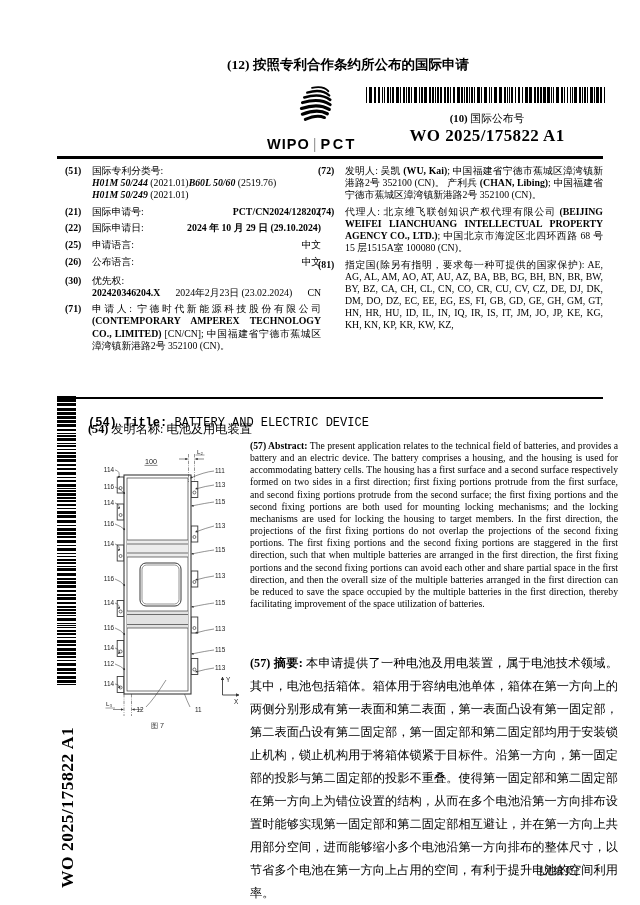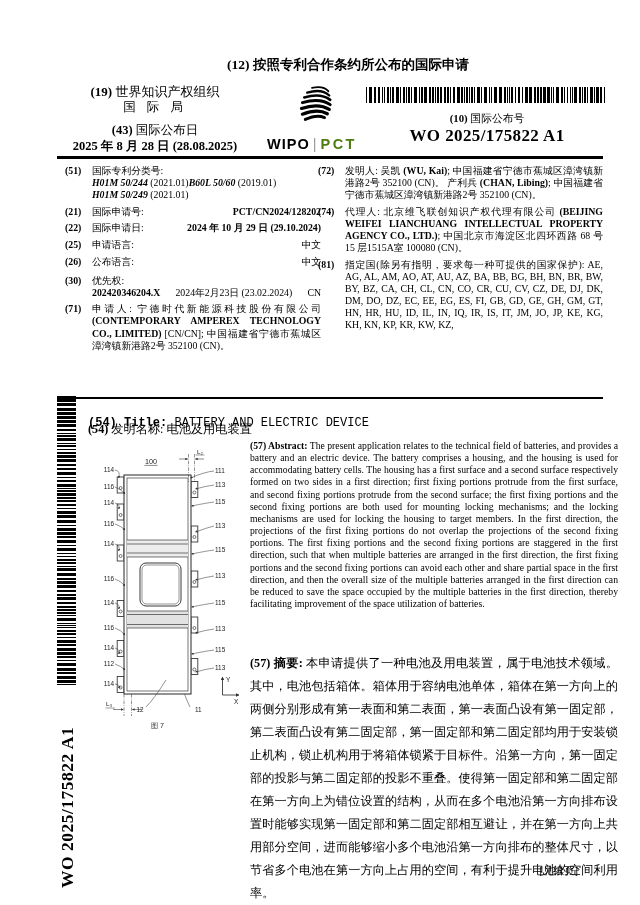--- a/index.html
+++ b/index.html
@@ -21,21 +21,21 @@
   
   #hdr-left{left:40px;top:84px;width:230px;}
   #hdr-left .l1{font-size:13px;line-height:16px;}
   #hdr-left .l2{font-size:12.5px;line-height:15px;letter-spacing:4px;}
   #hdr-left .l3{font-size:12.5px;line-height:15px;margin-top:8px;}
   #hdr-left .l4{font-size:12.5px;line-height:16px;font-weight:bold;}
   #logo-block{left:256px;top:84px;width:112px;}
   #logo-text{font-family:"Liberation Sans",sans-serif;font-size:14.5px;font-weight:bold;
              letter-spacing:1px;margin-top:2px;}
   #logo-text .sep{color:#999;font-weight:normal;padding:0 3px;}
-  #logo-text .pct{color:#4d7c0f;letter-spacing:2.5px;}
+  #logo-text .pct{color:#000000;letter-spacing:2.5px;}
   #hdr-right{left:366px;top:87px;width:242px;}
   #pubnum-label{font-size:10.8px;margin-top:5px;}
   #pubnum-value{font-size:17px;font-weight:bold;letter-spacing:.4px;line-height:19px;}
   
   #title-en{left:88px;top:416px;width:512px;font-size:12px;font-family:Liberation Mono, monospace;}
   #title-zh{left:88px;top:421px;width:512px;font-size:12.2px;}
   #abs-en{left:250px;top:440px;width:368px;font-size:9.7px;line-height:12.15px;}
   #abs-zh{left:250px;top:652px;width:368px;font-size:12.2px;line-height:23px;}
   
   #pubnum-vert{left:57px;top:888px;width:196px;font-weight:bold;font-size:17.5px;
@@ -50,32 +50,20 @@
 </head>
 <body>
 
 <div id="page">
 
   <div class="abs ctr" style="left:0;top:56px;width:640px;font-size:13.5px;font-weight:bold;padding-left:28px;">
     <span>(12)</span>
     <span>按照专利合作条约所公布的国际申请</span>
   </div>
 
-  <div class="abs ctr" id="hdr-left">
-    <div class="l1">
-      <span class="b">(19)</span>
-      <span>世界知识产权组织</span>
-    </div>
-    <div class="l2">国 际 局</div>
-    <div class="l3">
-      <span class="b">(43)</span>
-      <span>国际公布日</span>
-    </div>
-    <div class="l4">2025 年 8 月 28 日 (28.08.2025)</div>
-  </div>
 
   <div class="abs ctr" id="logo-block">
     <svg width="56" height="46" viewBox="0 0 56 48">
       <g stroke="#000" fill="none" stroke-linecap="round">
         <path d="M28 4 Q40 1.5 45 7.5" stroke-width="2"></path>
         <path d="M23 9 Q38 4.5 46 12" stroke-width="2.4"></path>
         <path d="M20 14 Q37 9 47 16.5" stroke-width="2.8"></path>
         <path d="M18 19.5 Q36 14 47 21.5" stroke-width="3.1"></path>
         <path d="M17 25.5 Q35 19.5 46 26.5" stroke-width="3.4"></path>
         <path d="M18 31.5 Q34 25.5 44 31" stroke-width="3.4"></path>
@@ -173,21 +161,21 @@
 
   <div class="abs rule" style="left:57px;top:156px;width:546px;height:2.6px;"></div>
 
   <div class="abs bib" style="left:65px;top:165px;width:256px;">
     <div class="field">
       <div class="fnum">(51)</div>
       <div class="fbody">
         <div>国际专利分类号:</div>
         <div class="ipcrow">
           <span><span class="bi">H01M 50/244</span> <span>(2021.01)</span></span>
-          <span><span class="bi">B60L 50/60</span> <span>(2019.01)</span></span>
+          <span><span class="bi">B60L 50/60</span> <span>(2519.76)</span></span>
         </div>
         <div class="ipcrow">
           <span><span class="bi">H01M 50/249</span> <span>(2021.01)</span></span>
         </div>
       </div>
     </div>
     <div class="field">
       <div class="fnum">(21)</div>
       <div class="fbody kv">
         <span>国际申请号:</span>

